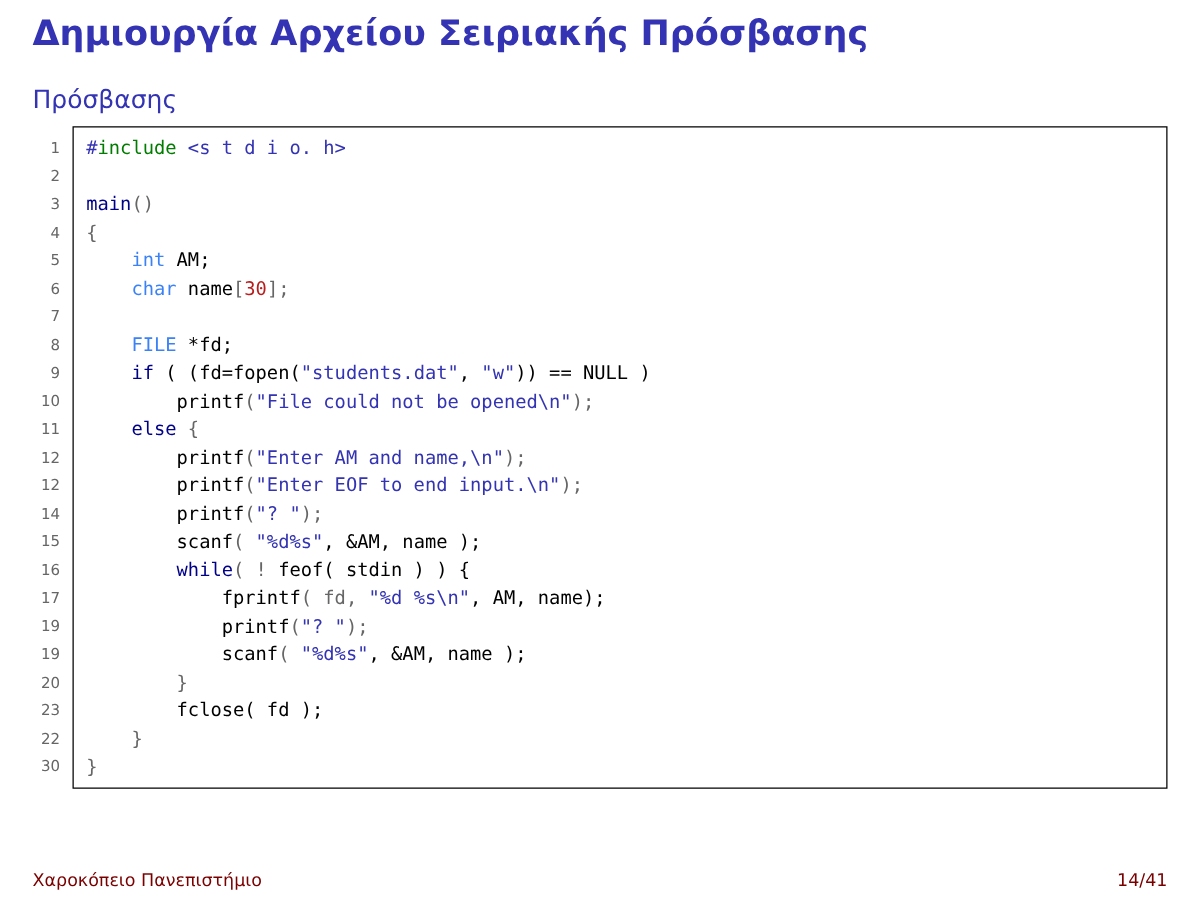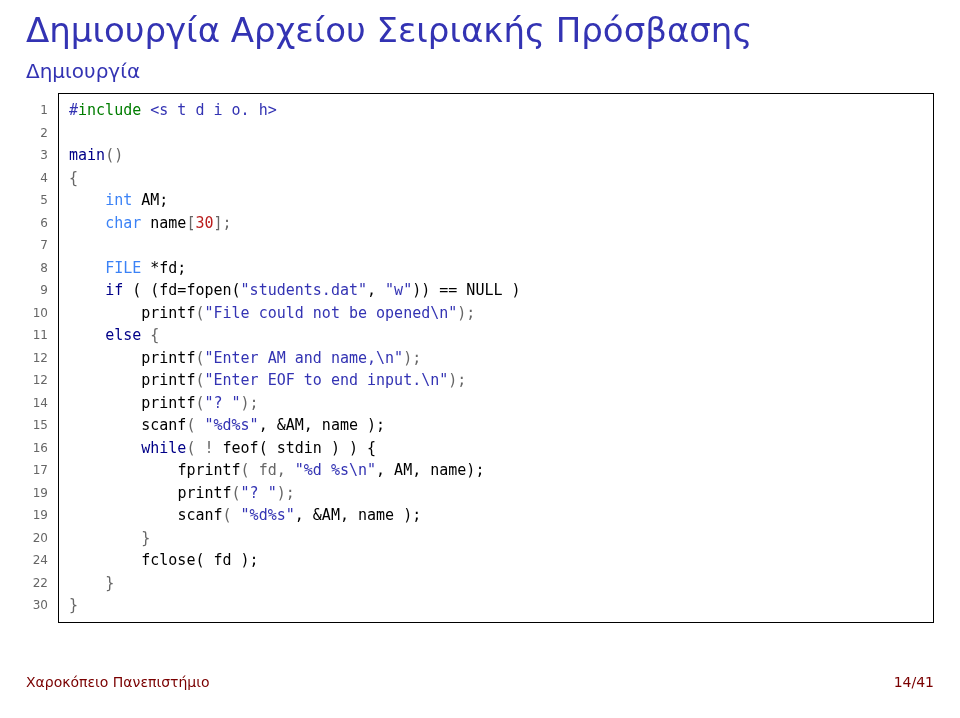--- a/index.html
+++ b/index.html
@@ -5,23 +5,23 @@
   * { box-sizing: border-box; margin: 0; padding: 0; }
   html, body { width: 960px; height: 718px; overflow: hidden; }
   body {
     font-family: "DejaVu Sans", Arial, sans-serif;
     background: #fff;
     position: relative;
     padding: 10px 26px 0 26px;
   }
   .title {
     color: #3333B3;
-    font-size: 34px;
-    font-weight: 400;
-    margin-bottom: 9px;
+    font-size: 28px;
+    font-weight: 700;
+    margin-bottom: 24px;
   }
   .subtitle {
     color: #3333B3;
     font-size: 20px;
     font-weight: 400;
     margin-bottom: 10px;
   }
   .code-wrap {
     display: flex;
     gap: 10px;
@@ -49,34 +49,34 @@
   .cpp  { color: #007D00; }   
   .dkw  { color: #000088; text-align: center; }   
   .type { color: #3b82f6; }   
   .str  { color: #3333B3; }   
   .num  { color: #b91c1c; }
   .punct{ color: #666; }
   .call { color: #000; }      
 
   .footer {
     position: absolute;
-    bottom: 28px;
+    bottom: 5px;
     left: 26px;
     right: 26px;
     display: flex;
     justify-content: space-between;
     color: #7a0000;
     font-size: 14px;
   }
 </style>
 </head>
 <body>
 
 <div class="title">Δημιουργία Αρχείου Σειριακής Πρόσβασης</div>
-<div class="subtitle">Δημιουργία</div>
+<div class="subtitle">Πρόσβασης</div>
 
 <div class="code-wrap">
   <div class="lineno-col">
     <span>1</span>
     <span>2</span>
     <span>3</span>
     <span>4</span>
     <span>5</span>
     <span>6</span>
     <span>7</span>
@@ -86,21 +86,21 @@
     <span>11</span>
     <span>12</span>
     <span>12</span>
     <span>14</span>
     <span>15</span>
     <span>16</span>
     <span>17</span>
     <span>19</span>
     <span>19</span>
     <span>20</span>
-    <span>24</span>
+    <span>23</span>
     <span>22</span>
     <span>30</span>
   </div>
 
   <div class="code-box"><div><span class="str">#</span><span class="cpp">include</span><span class="str"> &lt;</span><span class="str">s t d i o</span><span class="str">. h&gt;</span></div><div>&nbsp;</div><div><span class="dkw">main</span><span class="punct">()</span></div><div><span class="punct">{</span></div><div><span>    </span><span class="type">int </span><span>AM;</span></div><div><span>    </span><span class="type">char </span><span>name</span><span class="punct">[</span><span class="num">30</span><span class="punct">];</span></div><div>&nbsp;</div><div><span>    </span><span class="type">FILE </span><span>*fd;</span></div><div><span>    </span><span class="dkw">if</span><span> ( (fd=fopen(</span><span class="str">"students.dat"</span><span>, </span><span class="str">"w"</span><span>)) == NULL )</span></div><div><span>        </span><span class="call">printf</span><span class="punct">(</span><span class="str">"File could not be opened\n"</span><span class="punct">);</span></div><div><span>    </span><span class="dkw">else</span><span class="punct"> {</span></div><div><span>        </span><span class="call">printf</span><span class="punct">(</span><span class="str">"Enter AM and name,\n"</span><span class="punct">);</span></div><div><span>        </span><span class="call">printf</span><span class="punct">(</span><span class="str">"Enter EOF to end input.\n"</span><span class="punct">);</span></div><div><span>        </span><span class="call">printf</span><span class="punct">(</span><span class="str">"? "</span><span class="punct">);</span></div><div><span>        </span><span class="call">scanf</span><span class="punct">( </span><span class="str">"%d%s"</span><span>, &amp;AM, name );</span></div><div><span>        </span><span class="dkw">while</span><span class="punct">( </span><span class="punct">!</span><span> feof( stdin ) ) {</span></div><div><span>            </span><span class="call">fprintf</span><span class="punct">( fd, </span><span class="str">"%d %s\n"</span><span>, AM, name);</span></div><div><span>            </span><span class="call">printf</span><span class="punct">(</span><span class="str">"? "</span><span class="punct">);</span></div><div><span>            </span><span class="call">scanf</span><span class="punct">( </span><span class="str">"%d%s"</span><span>, &amp;AM, name );</span></div><div><span>        </span><span class="punct">}</span></div><div><span>        </span><span class="call">fclose</span><span>( fd );</span></div><div><span>    </span><span class="punct">}</span></div><div><span class="punct">}</span></div></div>
 </div>
 
 <div class="footer">
   <span>Χαροκόπειο Πανεπιστήμιο</span>
   <span>14/41</span>

